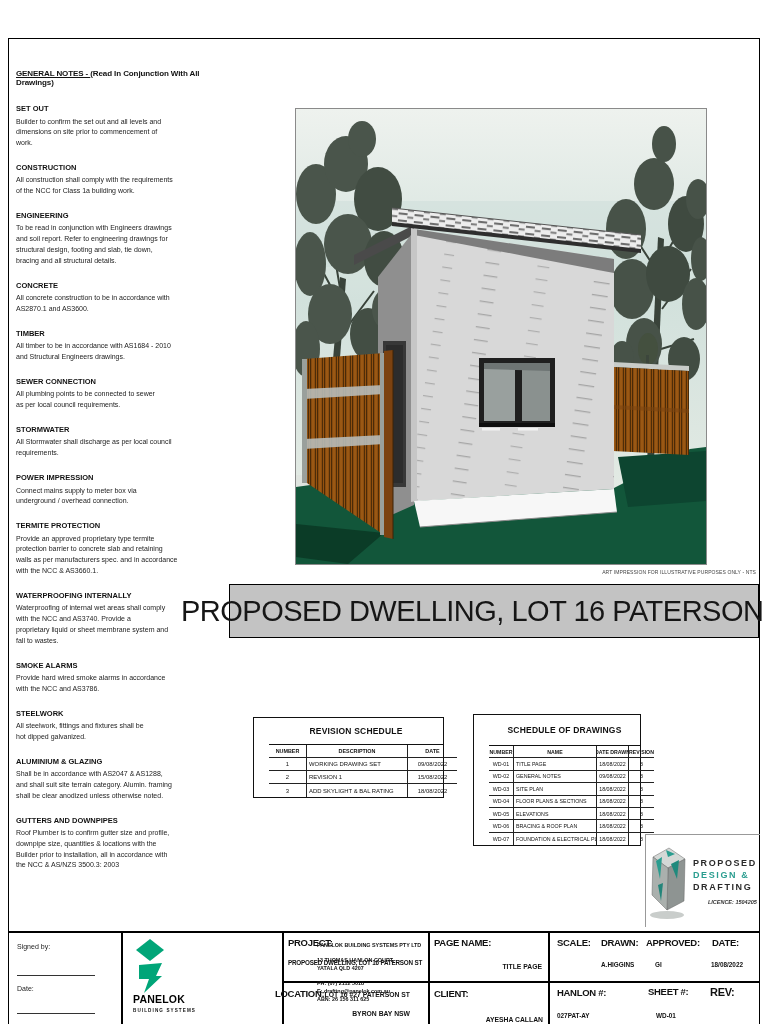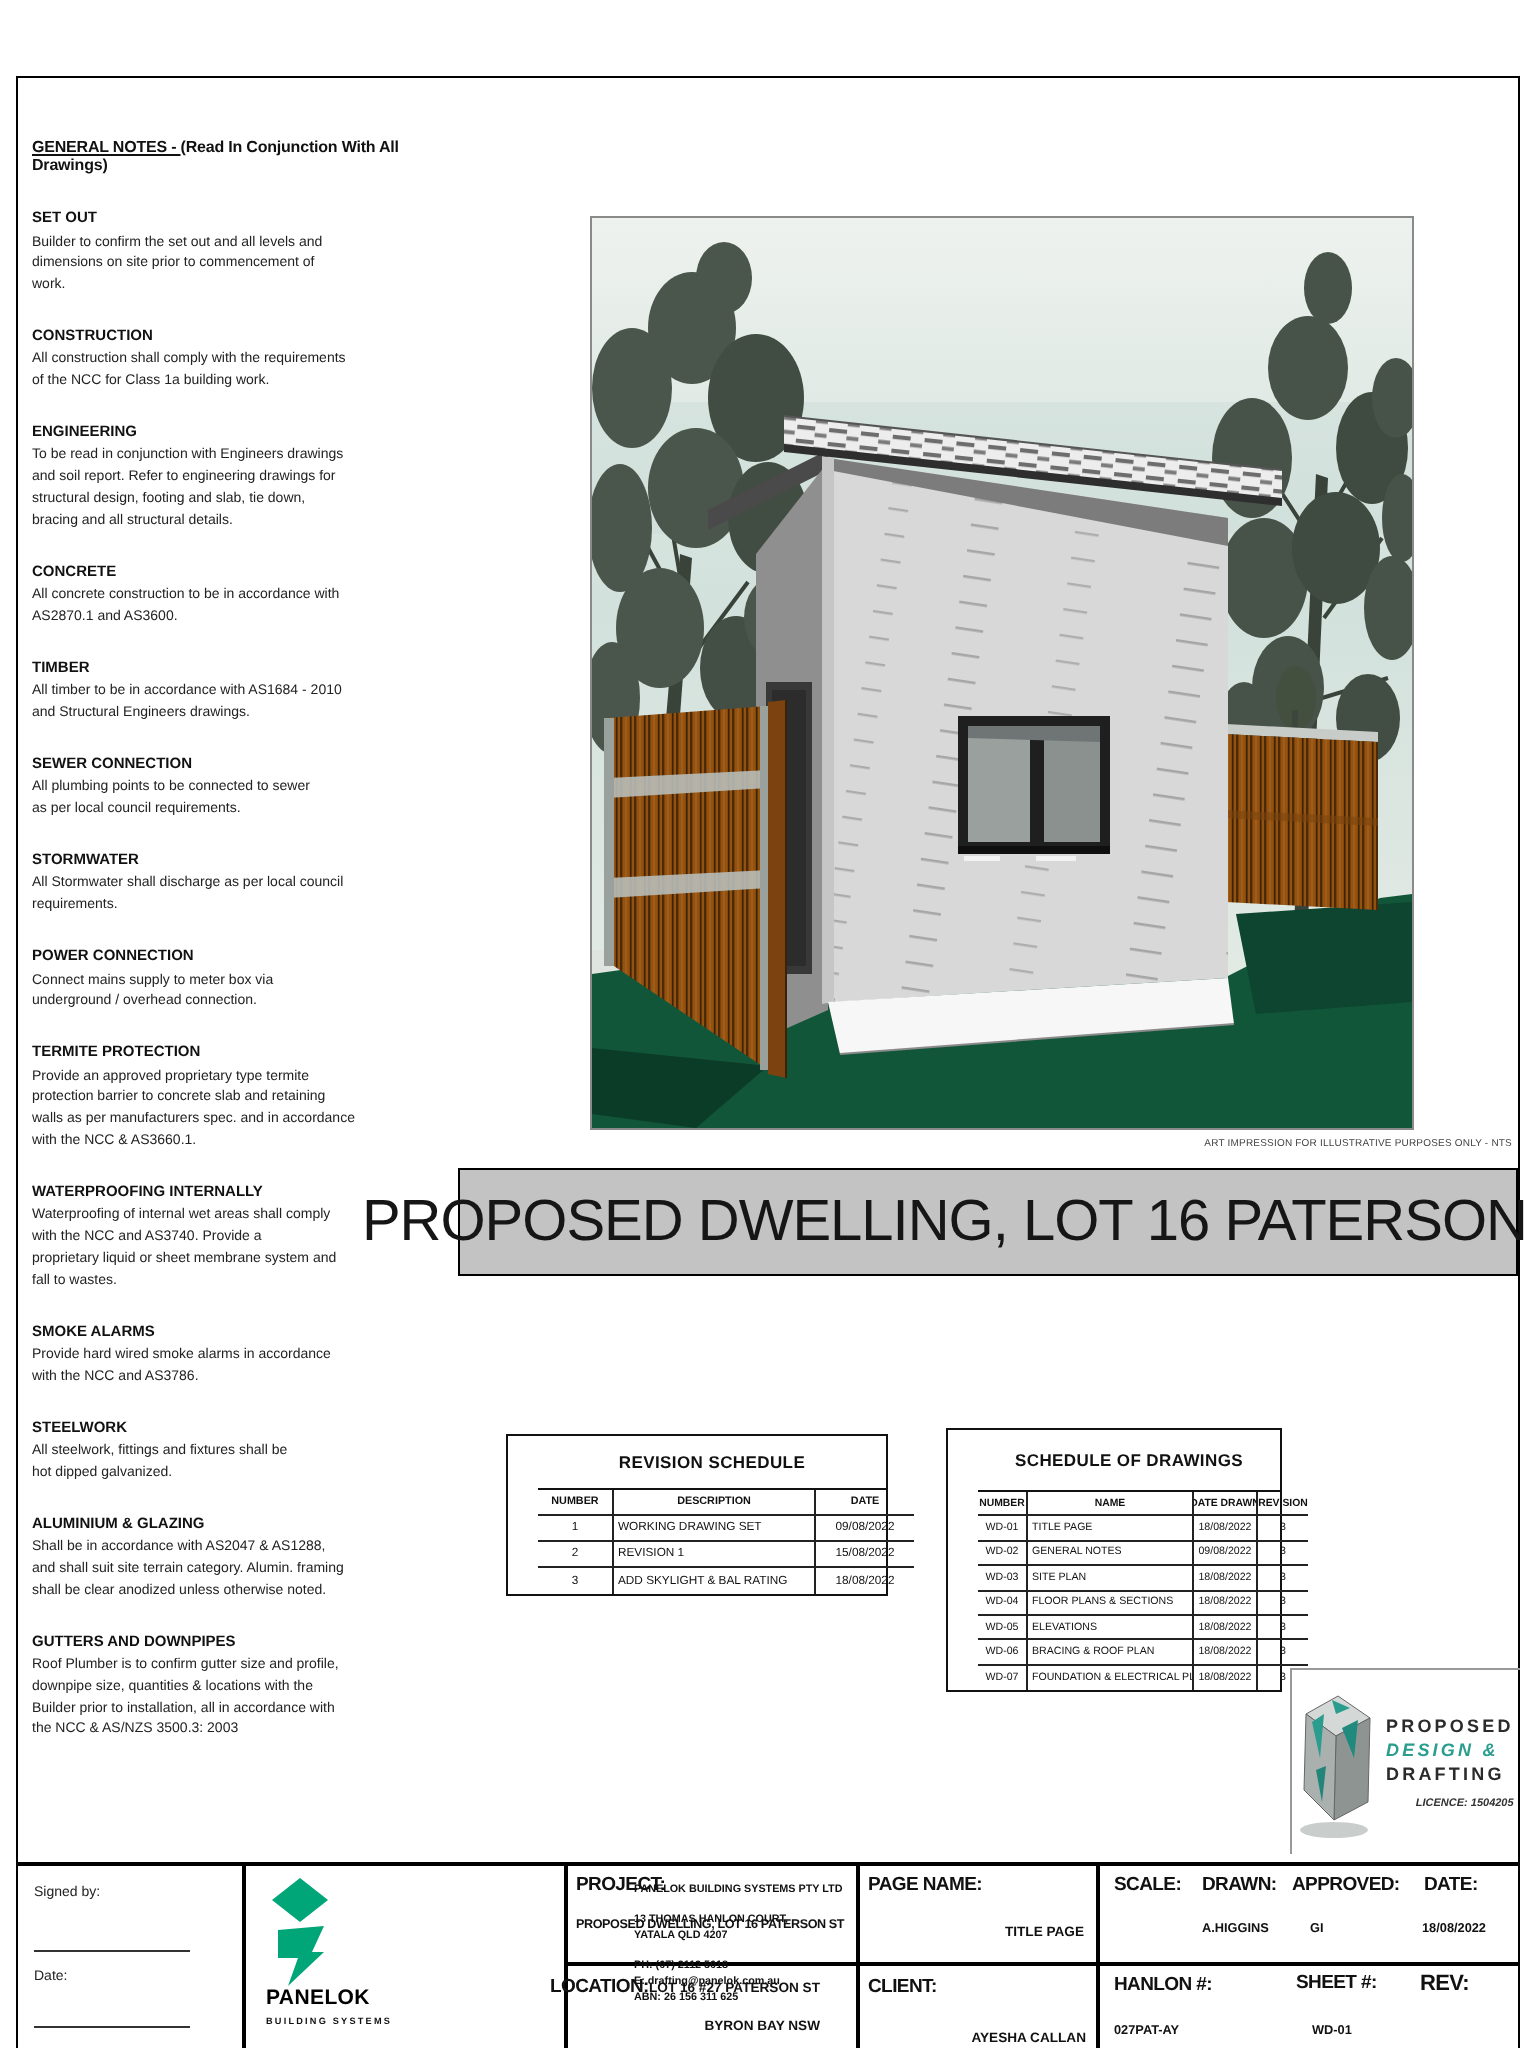--- a/index.html
+++ b/index.html
@@ -121,21 +121,21 @@
           <div class="note-title">SEWER CONNECTION</div>
           <div class="note-line">All plumbing points to be connected to sewer</div>
           <div class="note-line">as per local council requirements.</div>
         </div>
         <div class="note-section">
           <div class="note-title">STORMWATER</div>
           <div class="note-line">All Stormwater shall discharge as per local council</div>
           <div class="note-line">requirements.</div>
         </div>
         <div class="note-section">
-          <div class="note-title">POWER CONNECTION</div>
+          <div class="note-title">POWER IMPRESSION</div>
           <div class="note-line">Connect mains supply to meter box via</div>
           <div class="note-line">underground / overhead connection.</div>
         </div>
         <div class="note-section">
           <div class="note-title">TERMITE PROTECTION</div>
           <div class="note-line">Provide an approved proprietary type termite</div>
           <div class="note-line">protection barrier to concrete slab and retaining</div>
           <div class="note-line">walls as per manufacturers spec. and in accordance</div>
           <div class="note-line">with the NCC &amp; AS3660.1.</div>
         </div>
@@ -364,21 +364,21 @@
       <polygon points="7,12 23,3 39,14 22,23" fill="#d4d8d6" stroke="#666" stroke-width="0.5"></polygon>
       <polygon points="22,23 39,14 38,56 21,65" fill="#8e9492" stroke="#666" stroke-width="0.5"></polygon>
       <polygon points="7,12 22,23 21,65 6,50" fill="#aab0ad" stroke="#666" stroke-width="0.5"></polygon>
       <polygon points="10,16 16,12 14,34" fill="#2a9d8f"></polygon>
       <polygon points="25,19 33,15 31,34" fill="#1f8a7d"></polygon>
       <polygon points="20,5 29,9 22,12" fill="#2a9d8f"></polygon>
       <polygon points="12,40 17,38 15,56" fill="#23857a"></polygon>
     </svg>
     <div class="rdd-text">
       <div class="rdd-l1">PROPOSED</div>
-      <div class="rdd-l2" style="color: rgb(42, 157, 143); font-style: italic;">DESIGN &amp;</div>
+      <div class="rdd-l2" style="color: rgb(42, 157, 143);">DESIGN &amp;</div>
       <div class="rdd-l3">DRAFTING</div>
       <div class="rdd-lic">LICENCE: 1504205</div>
     </div>
   </div>
 
   <div class="tb">
     <div class="vline" style="left:112px"></div>
     <div class="vline" style="left:273px"></div>
     <div class="vline" style="left:419px"></div>
     <div class="vline" style="left:539px"></div>

